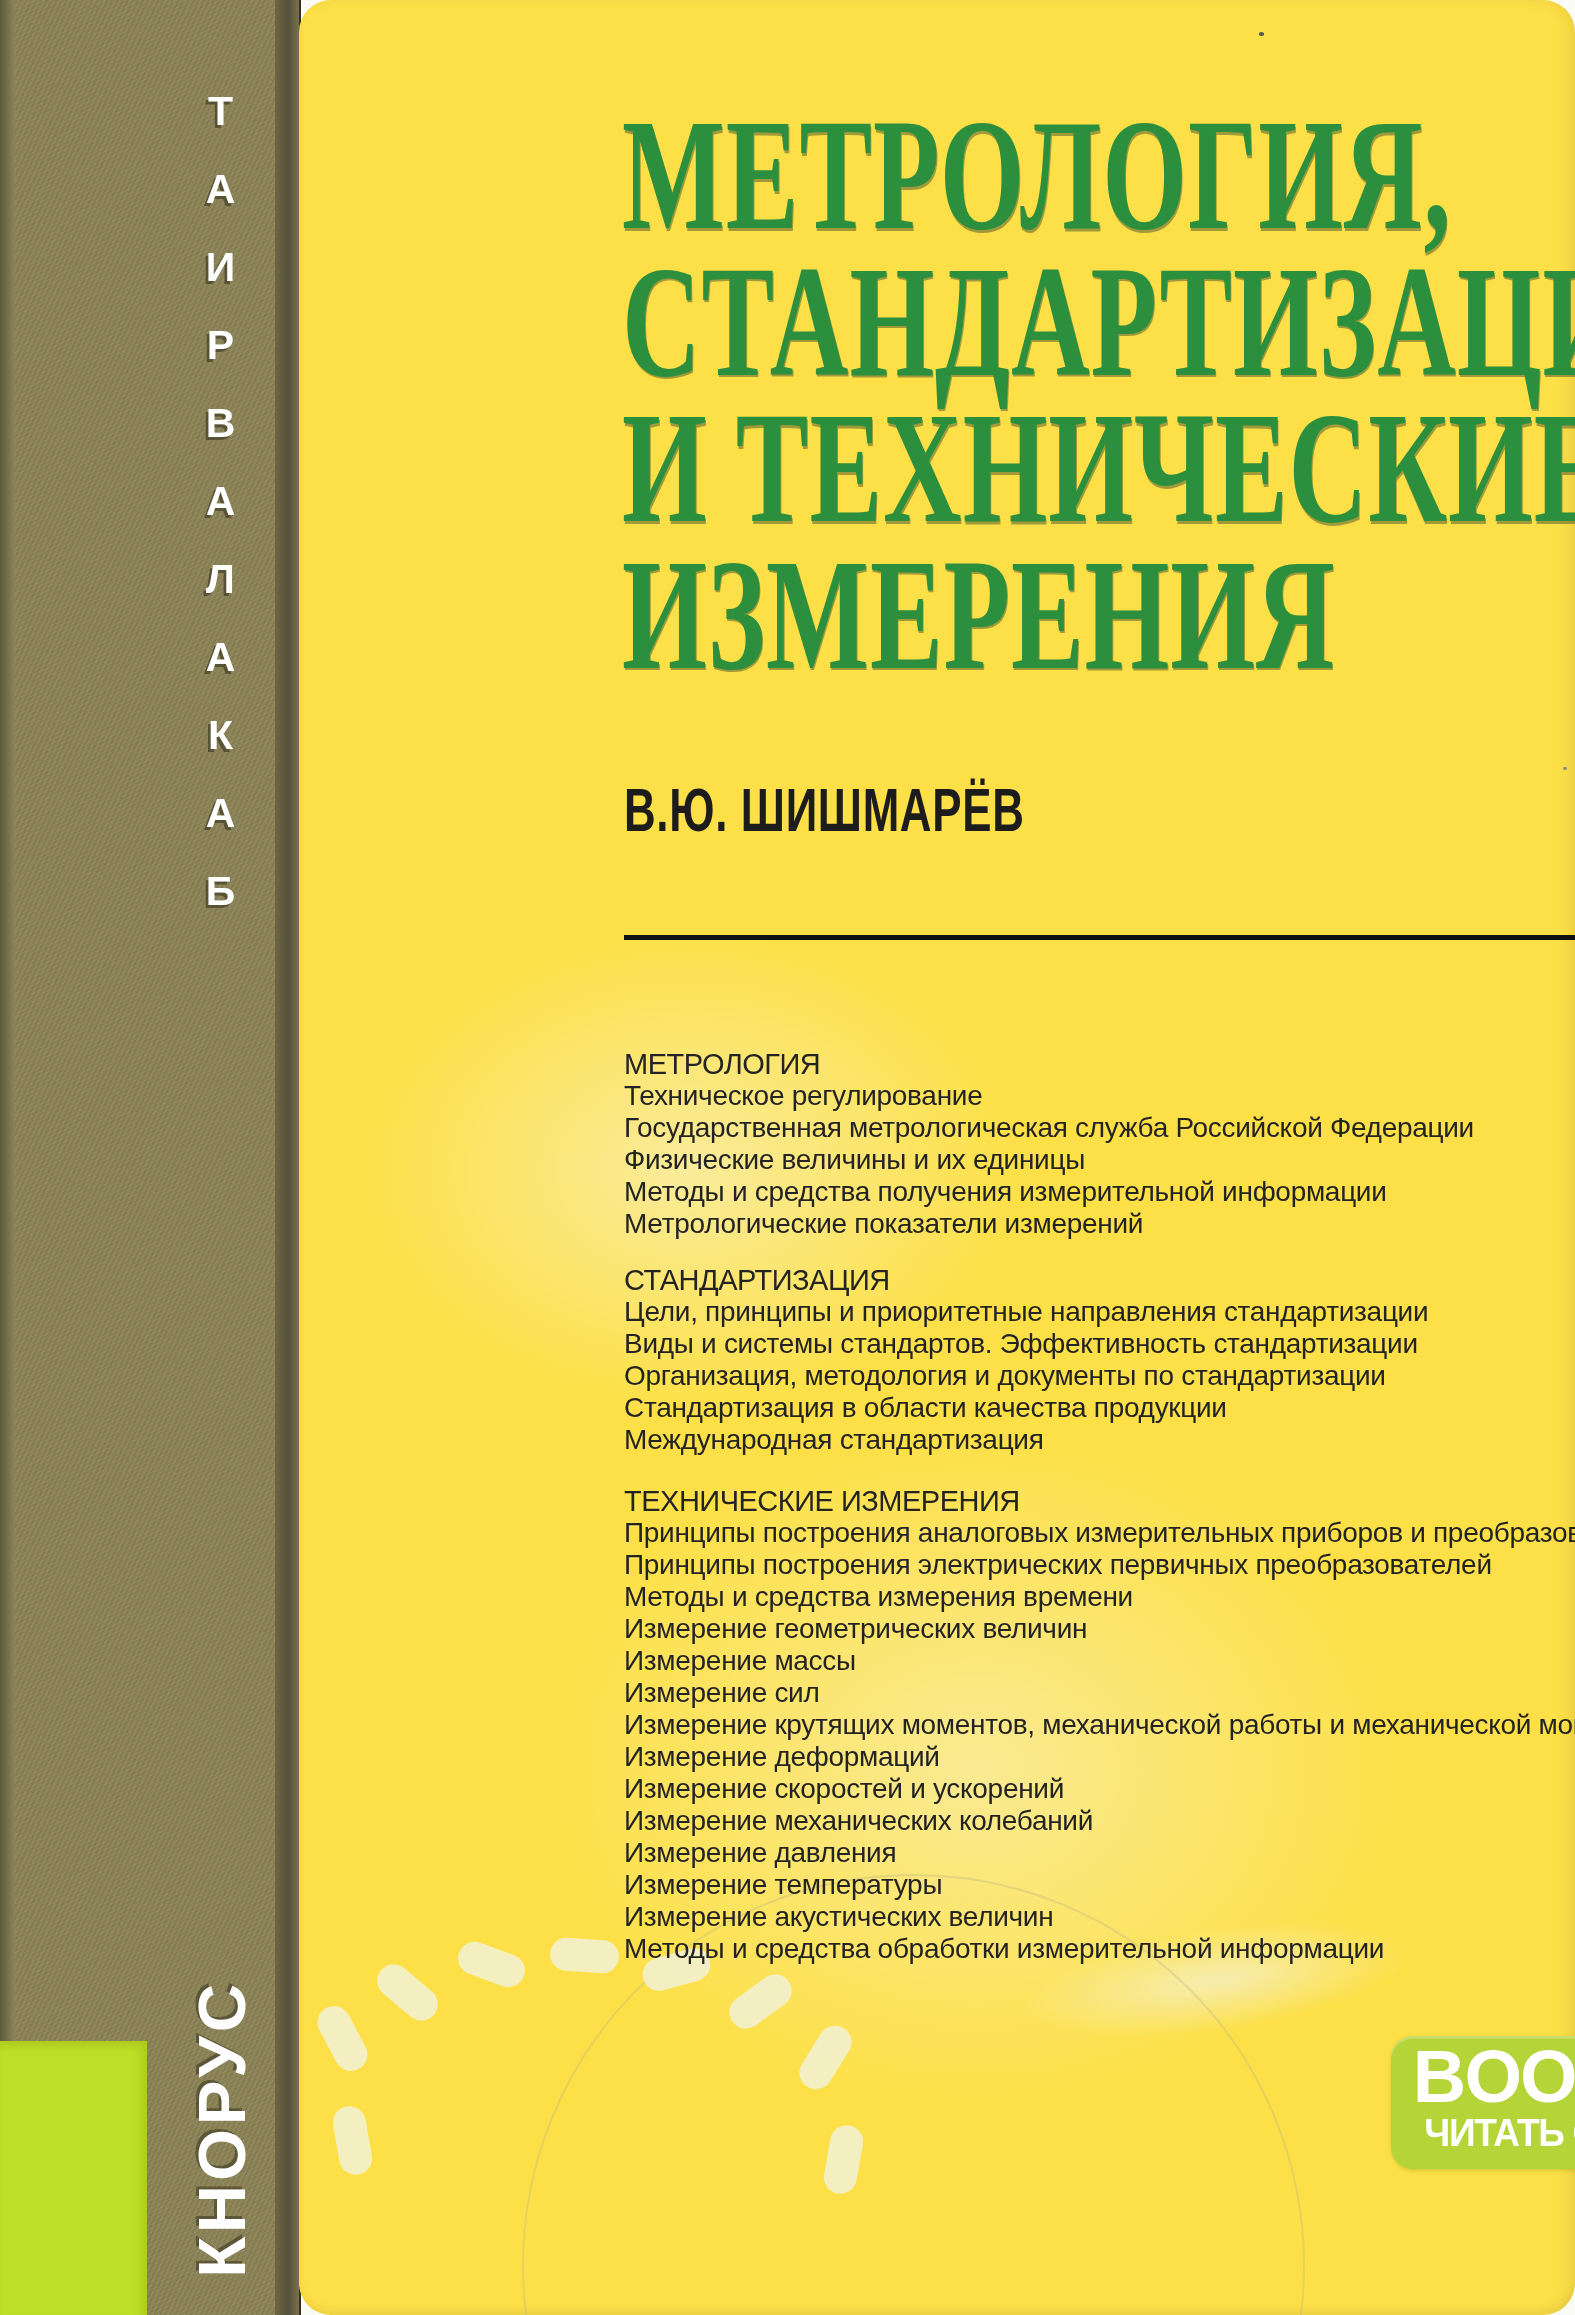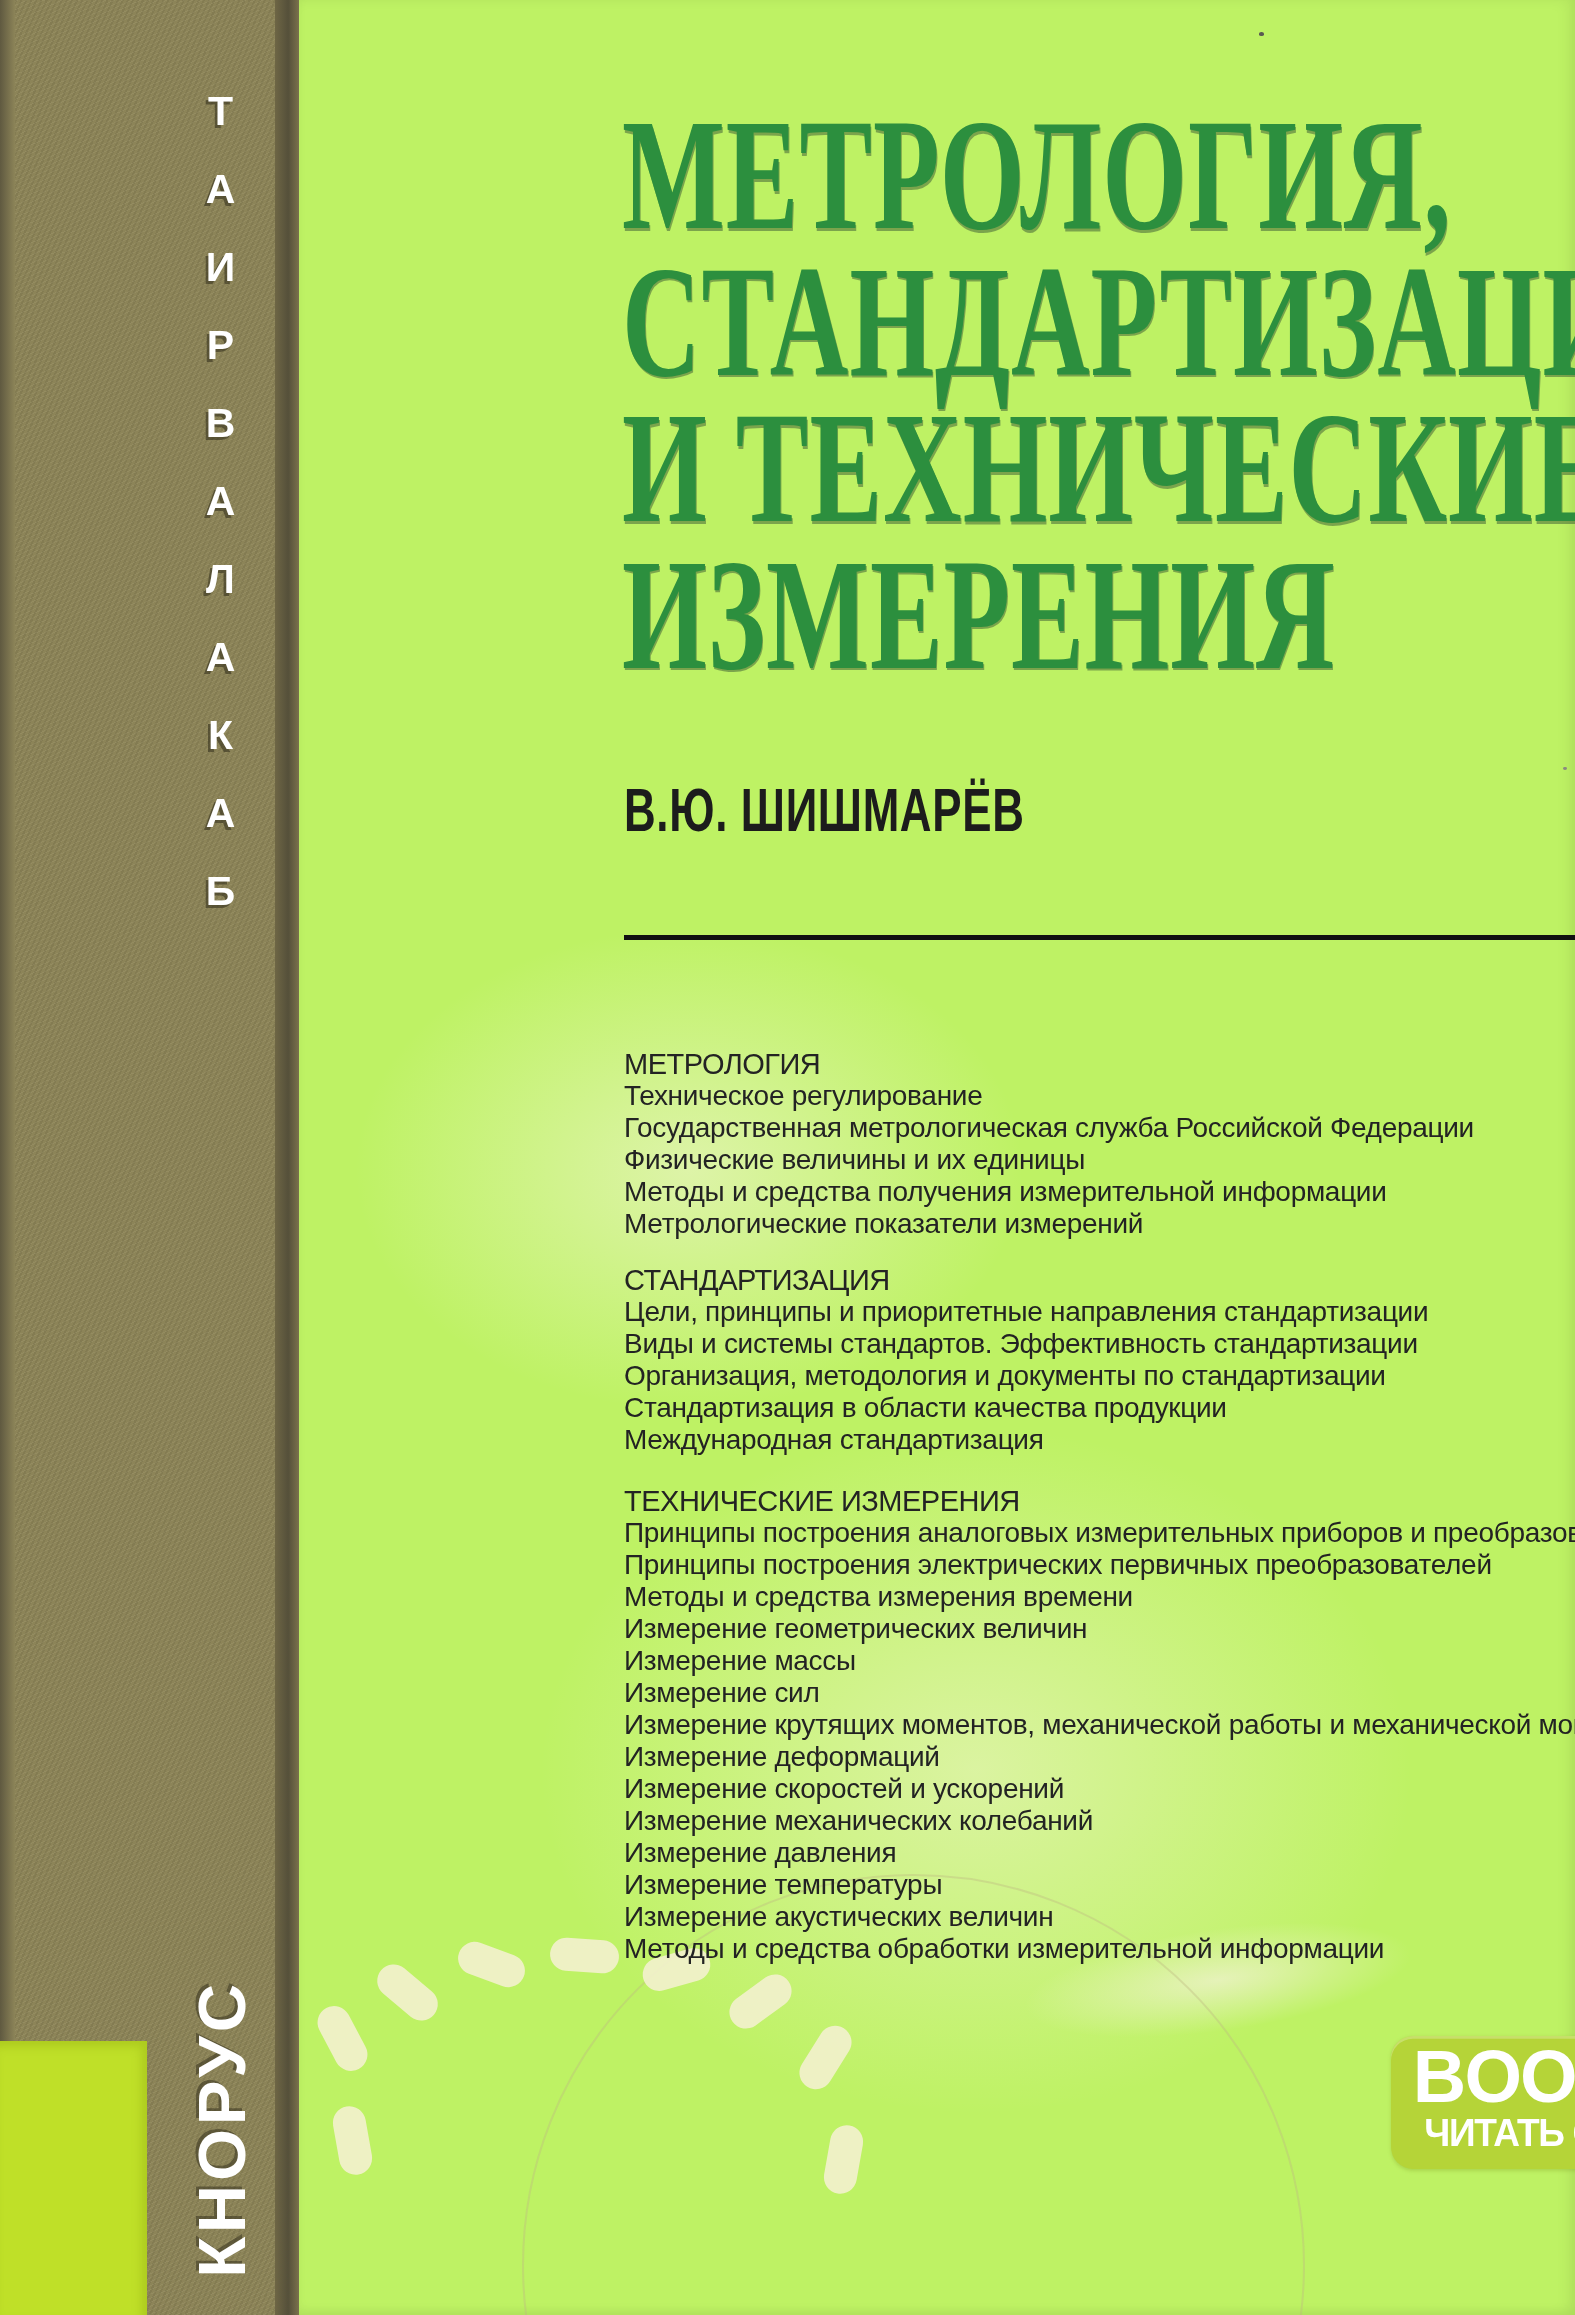--- a/index.html
+++ b/index.html
@@ -21,22 +21,22 @@
       text-align:center;white-space:pre-line;
       font-weight:bold;font-size:41px;line-height:78px;color:#ffffff;
       text-shadow:-2.8px 2.8px 0 rgba(48,44,26,.55);}
   .lime-block{position:absolute;left:0;top:2041px;width:147px;height:275px;background:#bfe028;
       box-shadow:inset -5.6px 5.6px 9.3px rgba(120,140,0,.25);}
   .publisher{position:absolute;left:221px;top:2129px;transform:translate(-50%,-50%) rotate(-90deg);
       white-space:nowrap;font-weight:bold;font-size:67px;letter-spacing:3.7px;color:#ffffff;
       text-shadow:2.8px -2.8px 0 rgba(48,44,26,.5);}
 
   
-  .cover{position:absolute;left:299px;top:0;right:0;bottom:0;background:#bef264;
-      box-shadow:inset -7.4px 0 13px rgba(0,0,0,.06), inset 0 -5.6px 9.3px rgba(0,0,0,.04);}
+  .cover{position:absolute;left:299px;top:0;right:0;bottom:0;background:#fde047;
+      box-shadow:inset -7.4px 0 13px rgba(0,0,0,.06), inset 0 -5.6px 9.3px rgba(0,0,0,.04);border-radius:32px;}
 
   
   .blob{position:absolute;border-radius:50%;pointer-events:none;}
   .blob1{left:56px;top:928px;width:668px;height:482px;background:radial-gradient(closest-side,rgba(247,245,224,.55),rgba(247,245,224,0));}
   .blob2{left:241px;top:1428px;width:872px;height:686px;background:radial-gradient(closest-side,rgba(247,245,221,.5),rgba(247,245,221,0));}
   .blob3{left:724px;top:1929px;width:390px;height:102px;transform:rotate(-8deg);
       background:radial-gradient(closest-side,rgba(244,242,216,.7),rgba(244,242,216,0));border-radius:50%;}
   .arc{position:absolute;left:223px;top:1874px;width:779px;height:779px;border-radius:50%;
       border:2.8px solid rgba(188,183,130,.38);}
   .gear{position:absolute;left:-9.3px;top:1985px;width:594px;height:334px;pointer-events:none;}

